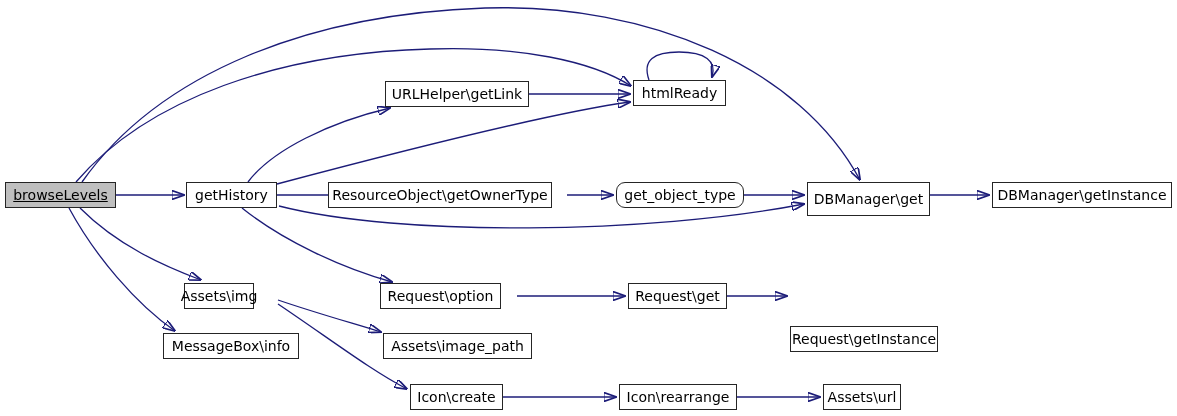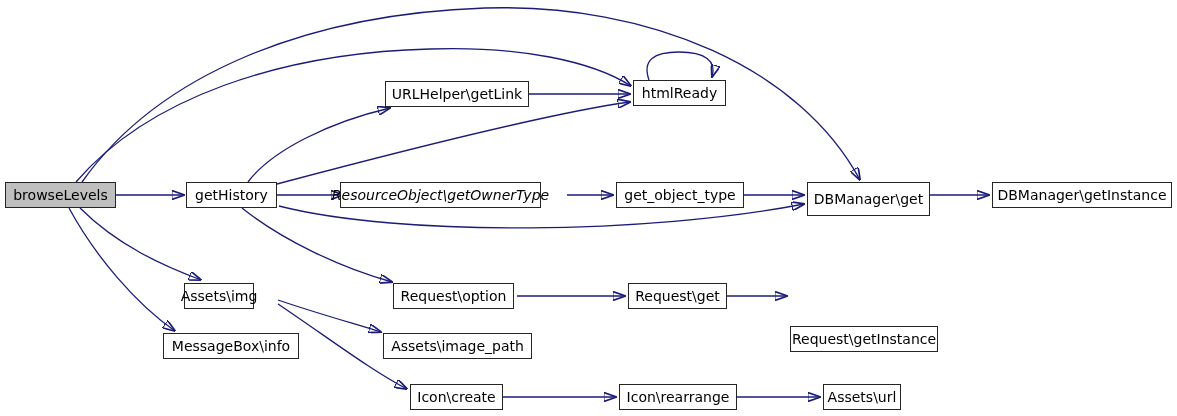--- a/index.html
+++ b/index.html
@@ -36,20 +36,21 @@
     font-size: 14px;
     display: flex;
     align-items: center;
     justify-content: center;
     white-space: nowrap;
     cursor: pointer;
   }
   .node.highlight {
     background: #bfbfbf;
     cursor: default;
+    text-decoration: underline;
   }
 </style>
 </head>
 <body>
 
 <div class="graph">
 
   <svg class="edges" viewBox="0 0 1177 416" xmlns="http://www.w3.org/2000/svg">
     <defs>
       <marker id="arrow" viewBox="0 0 10 7" refX="9.5" refY="3.5" markerWidth="10" markerHeight="7" orient="auto">
@@ -81,29 +82,29 @@
   </svg>
 
   <div class="node highlight" style="left:5px; top:182px; width:111px; height:26px;">browseLevels</div>
 
   <div class="node" style="left:186px; top:182px; width:91px; height:26px;">getHistory</div>
 
   <div class="node" style="left:385px; top:81px; width:144px; height:26px;">URLHelper\getLink</div>
 
   <div class="node" style="left:633px; top:80px; width:93px; height:26px;">htmlReady</div>
 
-  <div class="node" style="left:340px; top:182px; width:201px; height:26px;font-style:italic;">ResourceObject\getOwnerType</div>
+  <div class="node" style="left:328px; top:182px; width:224px; height:26px;">ResourceObject\getOwnerType</div>
 
-  <div class="node" style="left:616px; top:182px; width:128px; height:26px;">get_object_type</div>
+  <div class="node" style="left:616px; top:182px; width:128px; height:26px;border-radius:9px;">get_object_type</div>
 
   <div class="node" style="left:807px; top:182px; width:123px; height:34px;">DBManager\get</div>
 
   <div class="node" style="left:992px; top:182px; width:180px; height:26px;">DBManager\getInstance</div>
 
-  <div class="node" style="left:393px; top:283px; width:121px; height:26px;">Request\option</div>
+  <div class="node" style="left:380px; top:283px; width:121px; height:26px;">Request\option</div>
 
   <div class="node" style="left:628px; top:283px; width:99px; height:26px;">Request\get</div>
 
   <div class="node" style="left:790px; top:283px; width:148px; height:26px;margin-top:43px;">Request\getInstance</div>
 
   <div class="node" style="left:184px; top:283px; width:70px; height:26px;">Assets\img</div>
 
   <div class="node" style="left:163px; top:333px; width:136px; height:26px;">MessageBox\info</div>
 
   <div class="node" style="left:383px; top:333px; width:149px; height:26px;">Assets\image_path</div>

